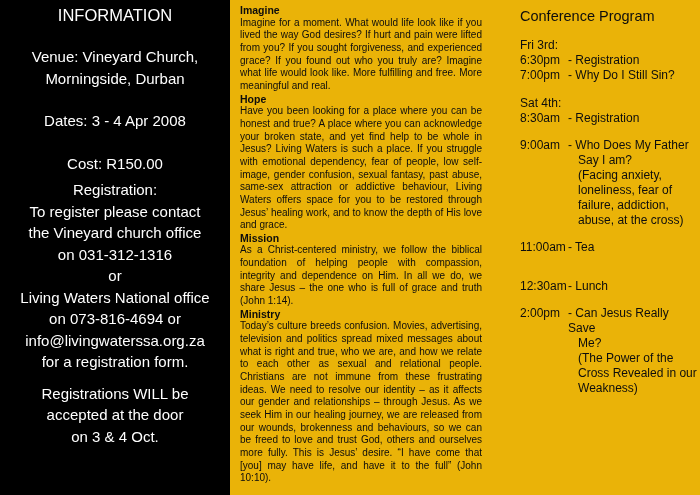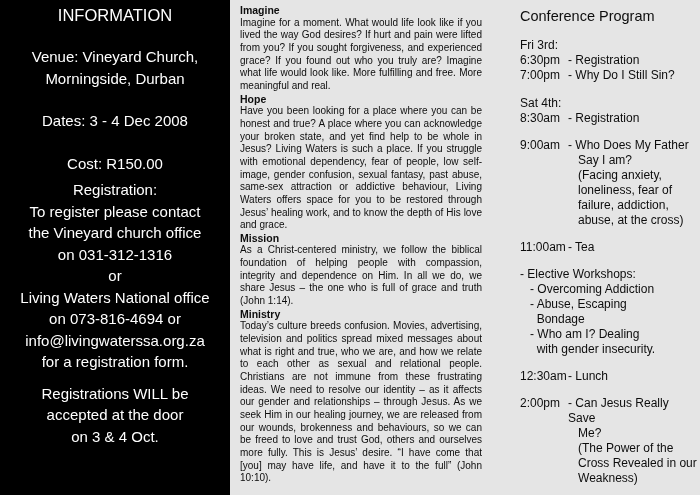--- a/index.html
+++ b/index.html
@@ -1,21 +1,21 @@
 <!DOCTYPE html>
 <html><head>
 <meta charset="utf-8">
 <style>
   * { margin: 0; padding: 0; box-sizing: border-box; }
   html, body { background: #ffffff; }
   .page {
     position: relative;
     width: 700px;
     height: 495px;
-    background: #e5e5e5;
+    background: #eab308;
     font-family: "Liberation Sans", sans-serif;
     color: #111111;
     overflow: hidden;
   }
 
   
   .info-panel {
     position: absolute;
     left: 0; top: 0;
     width: 230px; height: 495px;
@@ -77,21 +77,21 @@
 </style>
 </head>
 <body>
 
 <div class="page">
 
   <aside class="info-panel">
     <div class="info-title">INFORMATION</div>
     <div class="info-block info-venue">Venue: Vineyard Church,
 Morningside, Durban</div>
-    <div class="info-block info-dates">Dates: 3 - 4 Dec 2008</div>
+    <div class="info-block info-dates">Dates: 3 - 4 Apr 2008</div>
     <div class="info-block info-cost">Cost: R150.00</div>
     <div class="info-block info-registration">Registration:
 To register please contact
 the Vineyard church office
 on 031-312-1316
 or
 Living Waters National office
 on 073-816-4694 or
 info@livingwaterssa.org.za
 for a registration form.</div>
@@ -139,26 +139,20 @@
    (Facing anxiety,
    loneliness, fear of
    failure, addiction,
    abuse, at the cross)</span>
       </div>
       <div class="session">
         <span class="session-time">11:00am</span>
         <span class="session-detail">- Tea</span>
       </div>
       <div class="session">
-        <span class="session-detail">- Elective Workshops:
-   - Overcoming Addiction
-   - Abuse, Escaping
-     Bondage
-   - Who am I? Dealing
-     with gender insecurity.</span>
       </div>
       <div class="session">
         <span class="session-time">12:30am</span>
         <span class="session-detail">- Lunch</span>
       </div>
       <div class="session">
         <span class="session-time">2:00pm</span>
         <span class="session-detail">- Can Jesus Really Save
    Me?
    (The Power of the

